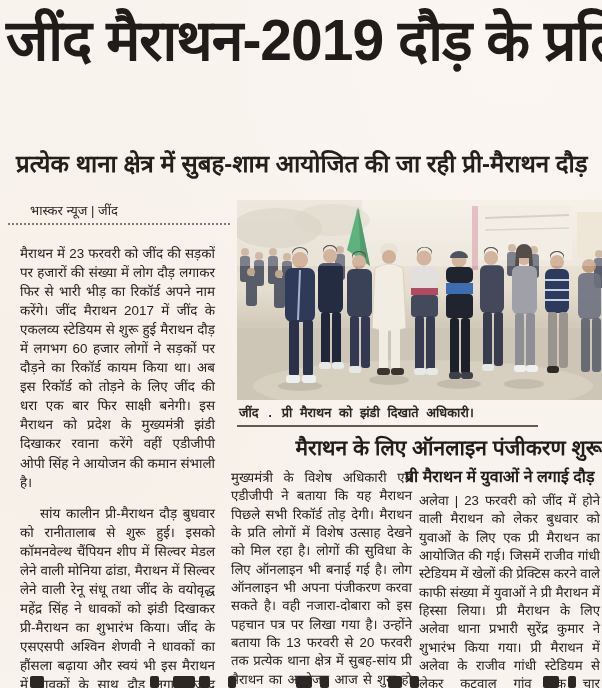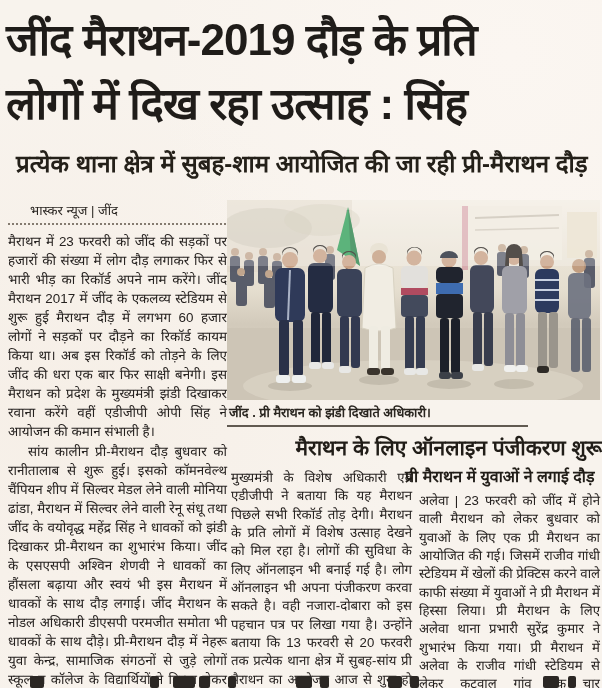--- a/index.html
+++ b/index.html
@@ -6,28 +6,28 @@
   .clip{
     position:relative;width:602px;height:688px;overflow:hidden;
     background:#f8f3ed;
     background-image:
       radial-gradient(circle at 85% 8%, #fbf6f1 0%, rgba(251,246,241,0) 45%),
       radial-gradient(circle at 10% 60%, #f6efe7 0%, rgba(246,239,231,0) 50%);
     font-family:"Liberation Sans","DejaVu Sans",sans-serif;
     color:#262220;
   }
   .headline{position:absolute;top:8px;left:6px;width:592px;font-weight:700;color:#1f1c19;letter-spacing:-1px;}
-  .headline .hl{font-size:44px;line-height:64px;white-space:nowrap;}
+  .headline .hl{font-size:57px;line-height:64px;white-space:nowrap;}
   .subheadline{position:absolute;top:149px;left:16px;width:594px;font-size:24px;line-height:30px;font-weight:700;color:#242019;white-space:nowrap;}
   .byline{position:absolute;top:201px;left:30px;font-size:13px;font-weight:400;color:#2a2622;}
   .byline-rule{position:absolute;top:223px;left:8px;width:222px;height:0;border-top:2px dotted #847b70;}
   .col1{position:absolute;top:232px;left:8px;width:219px;font-size:13.4px;line-height:19.05px;text-align:justify;}
-  .col1 p{margin:0;}
+  .col1 p{margin:12px;}
   .col1 p + p{text-indent:20px;}
-  .photo-wrap{position:absolute;left:227px;top:200px;width:301px;}
+  .photo-wrap{position:absolute;left:237px;top:200px;width:301px;font-family:Liberation Mono, monospace;}
   .photo-wrap svg{display:block;width:373px;height:200px;}
   .caption{font-size:12.8px;font-weight:700;padding:3px 2px 4px;border-bottom:2px solid #615a51;color:#2a2620;}
   .section-heading{position:absolute;left:229px;top:433px;width:373px;text-align:right;font-size:21px;font-weight:700;color:#211d18;white-space:nowrap;}
   .col2{position:absolute;left:231px;top:469px;width:181px;font-size:13.2px;line-height:18.35px;text-align:justify;}
   .col3{position:absolute;left:419px;top:465px;width:181px;}
   .col3 .col3-heading{font-size:16px;font-weight:700;margin:0 0 5px -14px;width:200px;white-space:nowrap;color:#211d18;}
   .col3 .col3-body{font-size:13.2px;line-height:18.35px;text-align:justify;}
   .cutoff{position:absolute;left:0;top:672px;width:602px;height:16px;}
   .cutoff i{position:absolute;top:4px;height:12px;background:#2b2724;border-radius:2px;}
   .cutoff i:nth-child(1){left:30px;width:14px;}
@@ -42,21 +42,20 @@
   .cutoff i:nth-child(10){left:543px;width:16px;}
   .cutoff i:nth-child(11){left:568px;width:8px;}
 </style>
 </head>
 <body>
 
 <div class="clip">
 
   <div class="headline">
     <div class="hl">जींद मैराथन-2019 दौड़ के प्रति</div>
-    <div class="hl">लोगों में दिख रहा उत्साह : सिंह</div>
   </div>
 
   <div class="subheadline">प्रत्येक थाना क्षेत्र में सुबह-शाम आयोजित की जा रही प्री-मैराथन दौड़</div>
 
   <div class="byline">भास्कर न्यूज | जींद</div>
   <div class="byline-rule"></div>
 
   <div class="col1">
     <p>मैराथन में 23 फरवरी को जींद की सड़कों पर हजारों की संख्या में लोग दौड़ लगाकर फिर से भारी भीड़ का रिकॉर्ड अपने नाम करेंगे। जींद मैराथन 2017 में जींद के एकलव्य स्टेडियम से शुरू हुई मैराथन दौड़ में लगभग 60 हजार लोगों ने सड़कों पर दौड़ने का रिकॉर्ड कायम किया था। अब इस रिकॉर्ड को तोड़ने के लिए जींद की धरा एक बार फिर साक्षी बनेगी। इस मैराथन को प्रदेश के मुख्यमंत्री झंडी दिखाकर रवाना करेंगे वहीं एडीजीपी ओपी सिंह ने आयोजन की कमान संभाली है।</p>
     <p>सांय कालीन प्री-मैराथन दौड़ बुधवार को रानीतालाब से शुरू हुई। इसको कॉमनवेल्थ चैंपियन शीप में सिल्वर मेडल लेने वाली मोनिया ढांडा, मैराथन में सिल्वर लेने वाली रेनू संधू तथा जींद के वयोवृद्ध महेंद्र सिंह ने धावकों को झंडी दिखाकर प्री-मैराथन का शुभारंभ किया। जींद के एसएसपी अश्विन शेणवी ने धावकों का हौंसला बढ़ाया और स्वयं भी इस मैराथन में धावकों के साथ दौड़ लगाई। जींद मैराथन के नोडल अधिकारी डीएसपी परमजीत समोता भी धावकों के साथ दौड़े। प्री-मैराथन दौड़ में नेहरू युवा केन्द्र, सामाजिक संगठनों से जुड़े लोगों स्कूल व कॉलेज के विद्यार्थियों ने हिस्सा लेकर लोगों को जींद मैराथन दौड़ में भाग लेने के लिए प्रेरित किया। यह दौड़ गोहाना रोड बस अड्डा,दालमवाला होटल, सफीदों रोड,सफीदों बाईपास, एसपी आवास से होते हुए पांडू पिंडारा तीर्थ पर सम्पन्न हुई। लगभग 4 किलोमीटर की इस दौड़ में सैंकड़ो खिलाड़ियों, युवाओं ने भाग लिया।</p>

